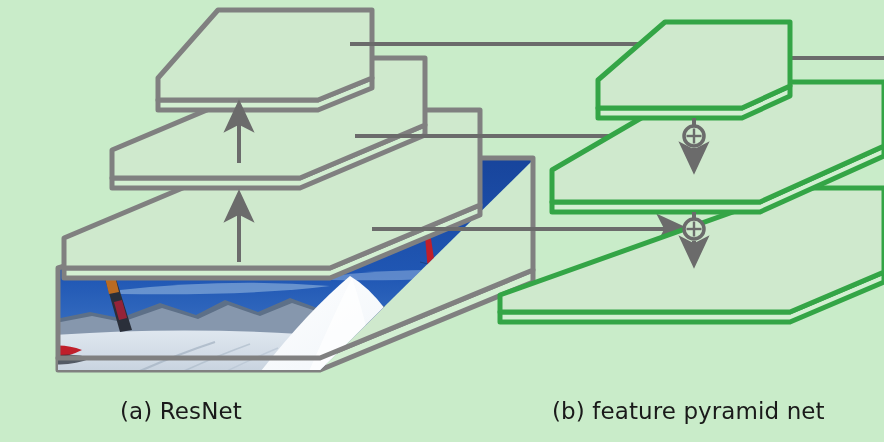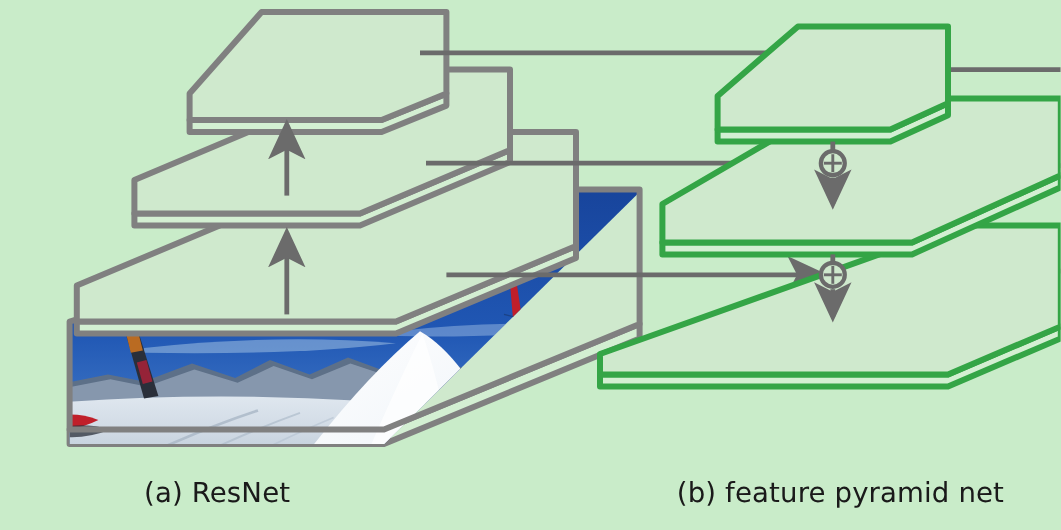--- a/index.html
+++ b/index.html
@@ -27,21 +27,21 @@
   }
   .caption {
     position: absolute;
     top: 398px;
     font-size: 23px;
     color: #1a1a1a;
     letter-spacing: 0.1px;
     white-space: nowrap;
   }
   #caption-a { left: 120px; }
-  #caption-b { left: 564px; }
+  #caption-b { left: 552px; }
 </style>
 </head>
 <body>
 
 <div id="figure">
 
   <svg width="884" height="442" viewBox="0 0 884 442">
     <defs>
 
       <clipPath id="clip-photo">

